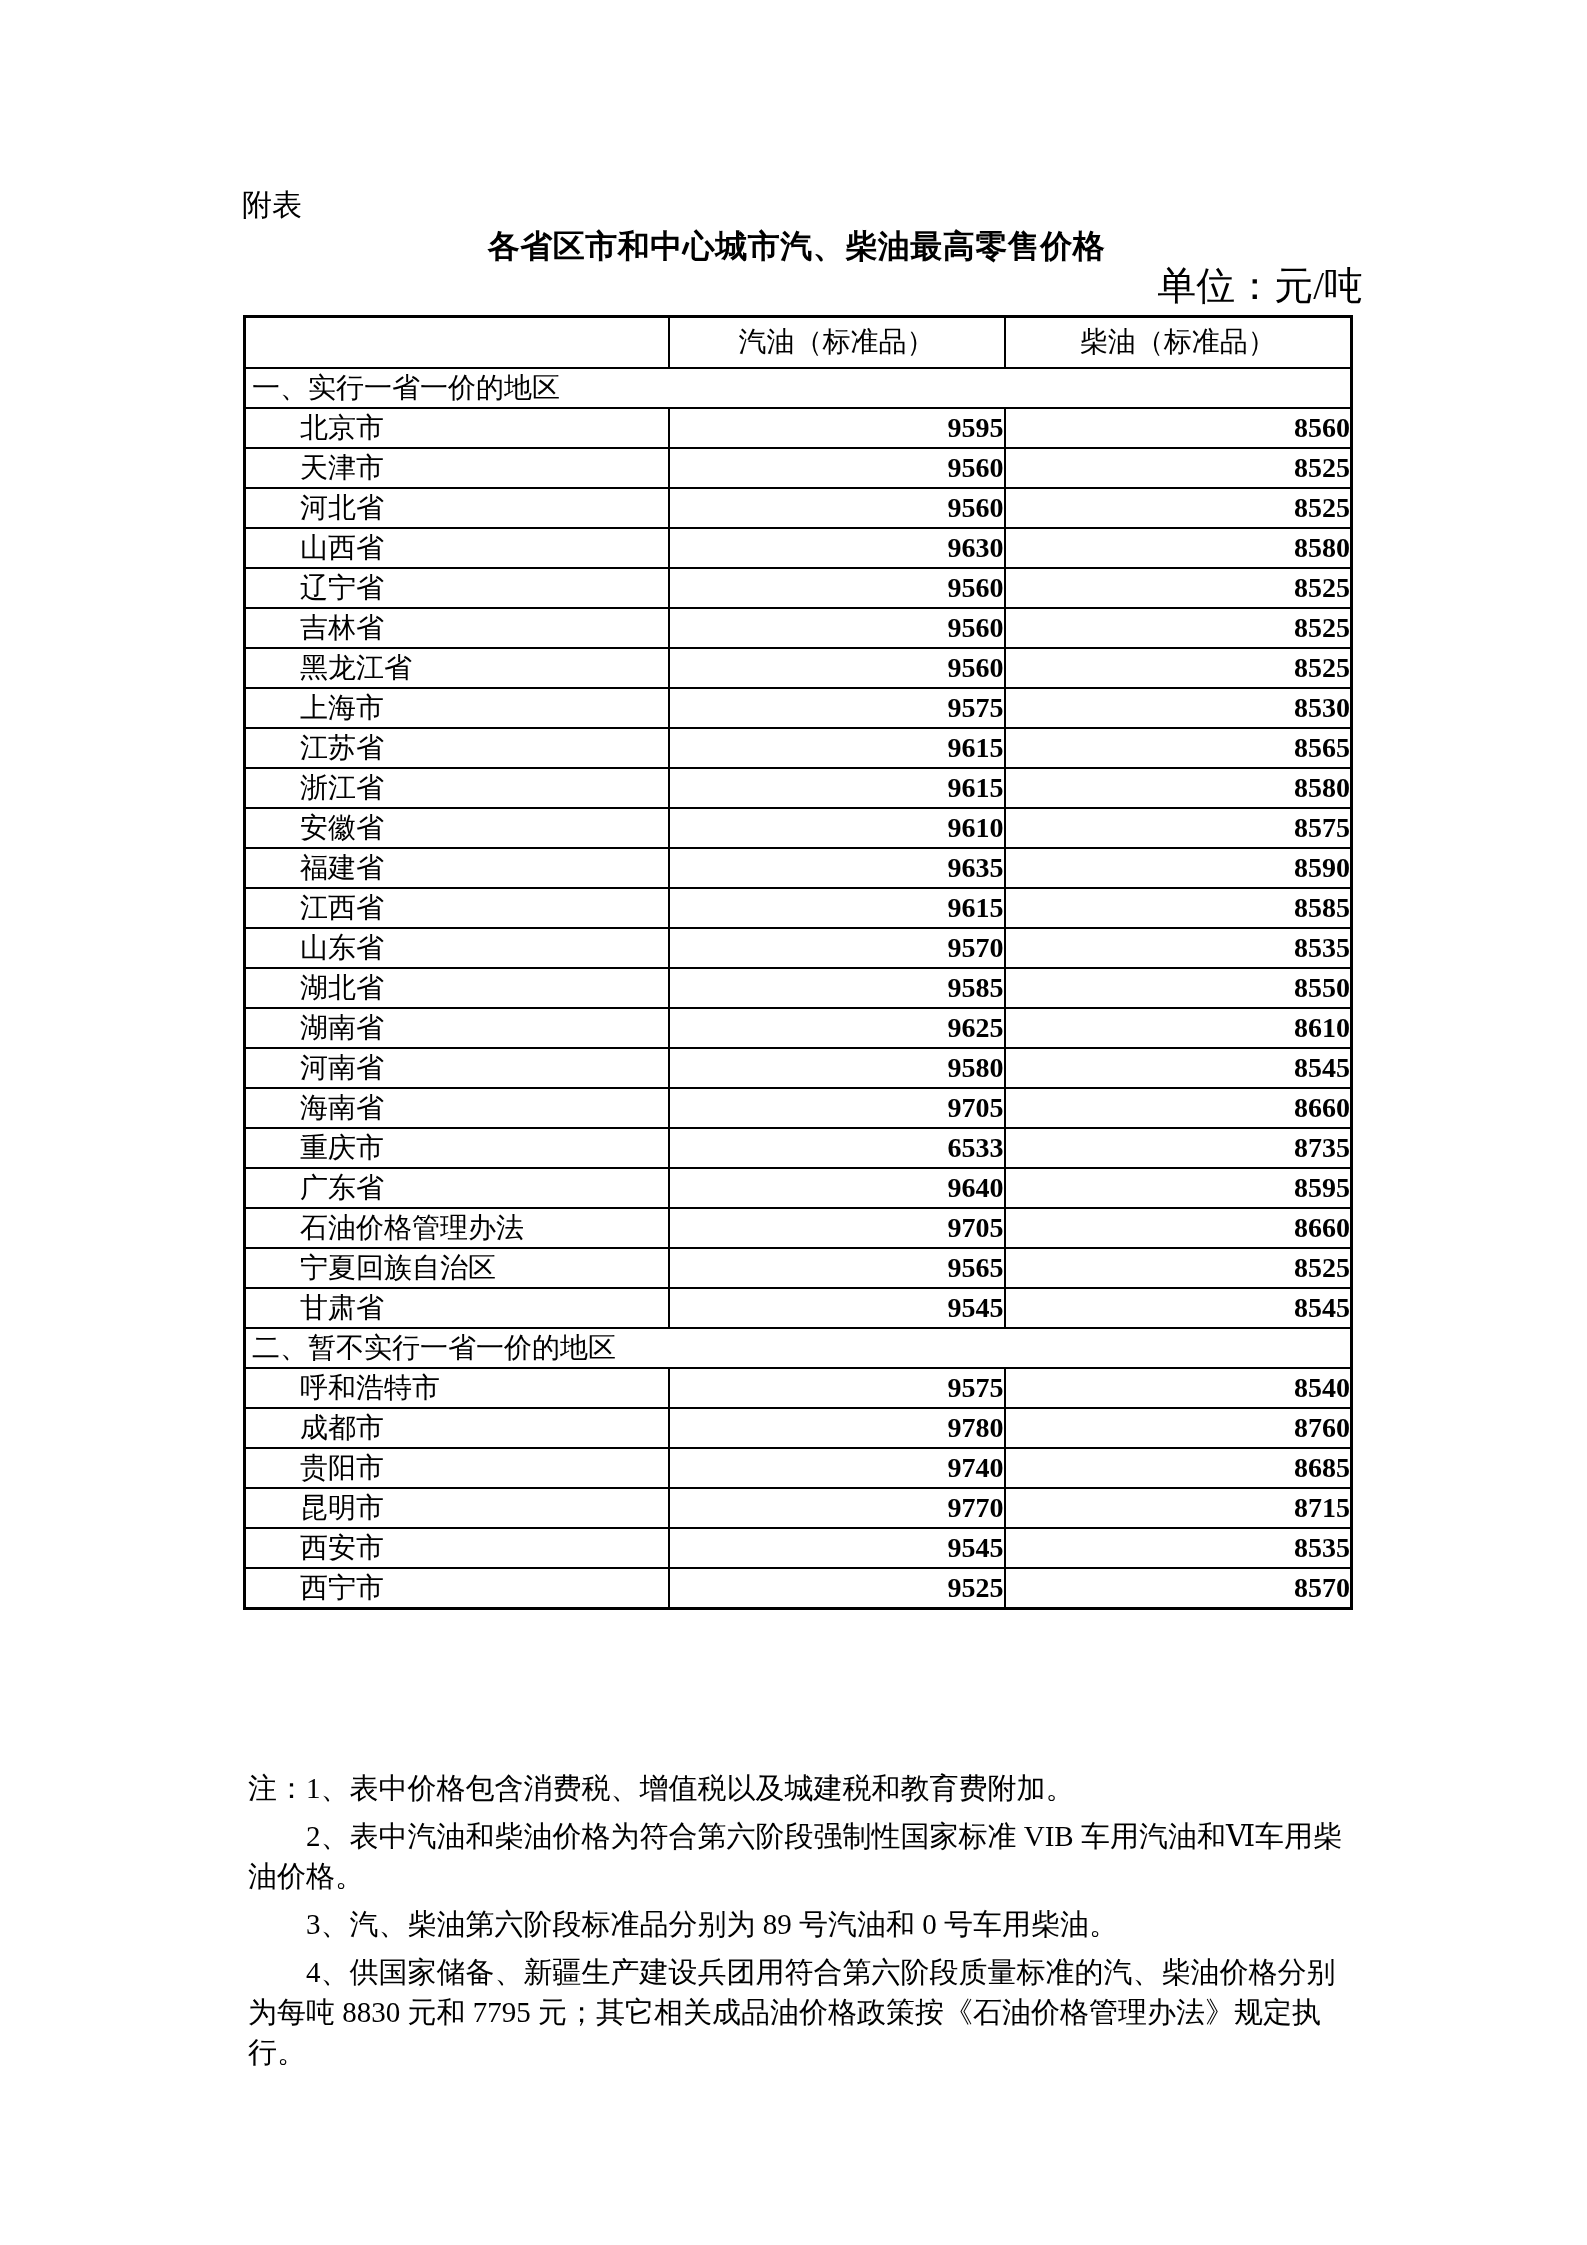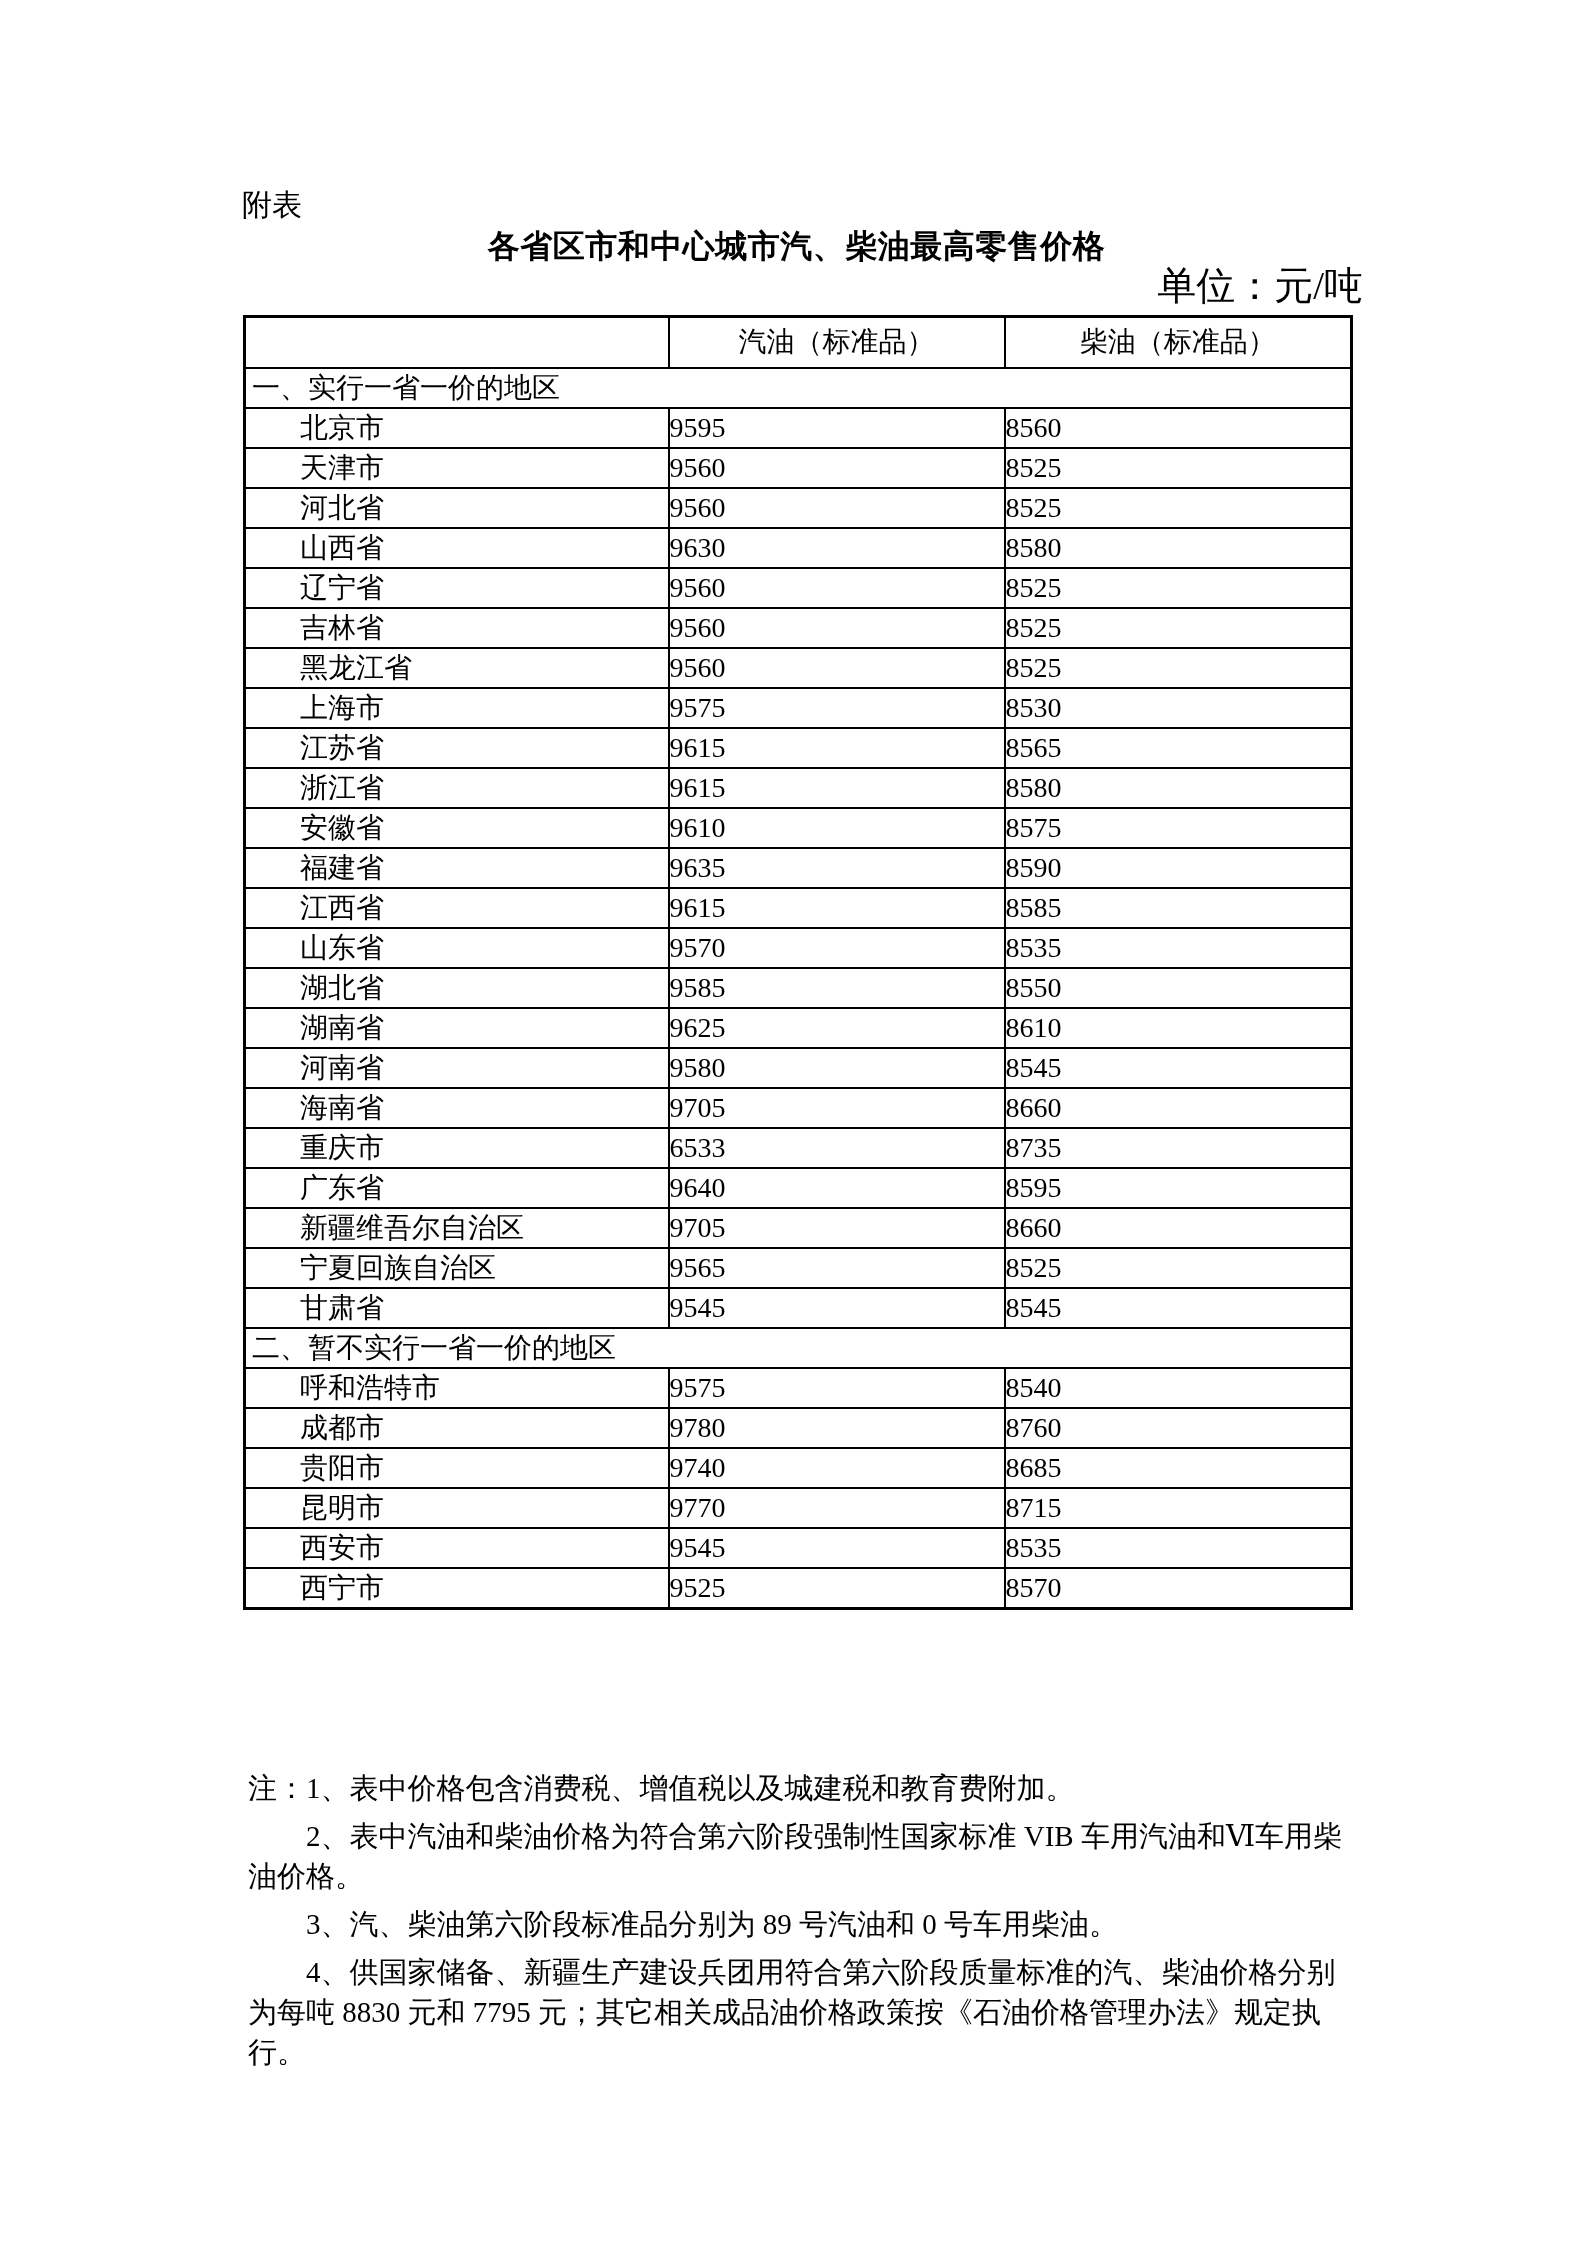--- a/index.html
+++ b/index.html
@@ -65,21 +65,21 @@
     font-weight: normal;
     vertical-align: middle;
     overflow: hidden;
     white-space: nowrap;
   }
   .price-table thead tr { height: 51px; }
   .price-table tbody tr { height: 34px; }
 
   .price-table th { text-align: center; }
   td.region { text-align: left; padding-left: 54px; }
-  td.num    { text-align: left; }
+  td.num    { text-align: right; font-weight: bold; }
   tr.section-row td {
     text-align: left;
     padding-left: 6px;
   }
 
   .notes {
     position: absolute;
     left: 240px;
     top: 1760px;
     width: 1122px;
@@ -212,21 +212,21 @@
           <td class="region">重庆市</td>
           <td class="num">6533</td>
           <td class="num">8735</td>
         </tr>
         <tr>
           <td class="region">广东省</td>
           <td class="num">9640</td>
           <td class="num">8595</td>
         </tr>
         <tr>
-          <td class="region">新疆维吾尔自治区</td>
+          <td class="region">石油价格管理办法</td>
           <td class="num">9705</td>
           <td class="num">8660</td>
         </tr>
         <tr>
           <td class="region">宁夏回族自治区</td>
           <td class="num">9565</td>
           <td class="num">8525</td>
         </tr>
         <tr>
           <td class="region">甘肃省</td>

